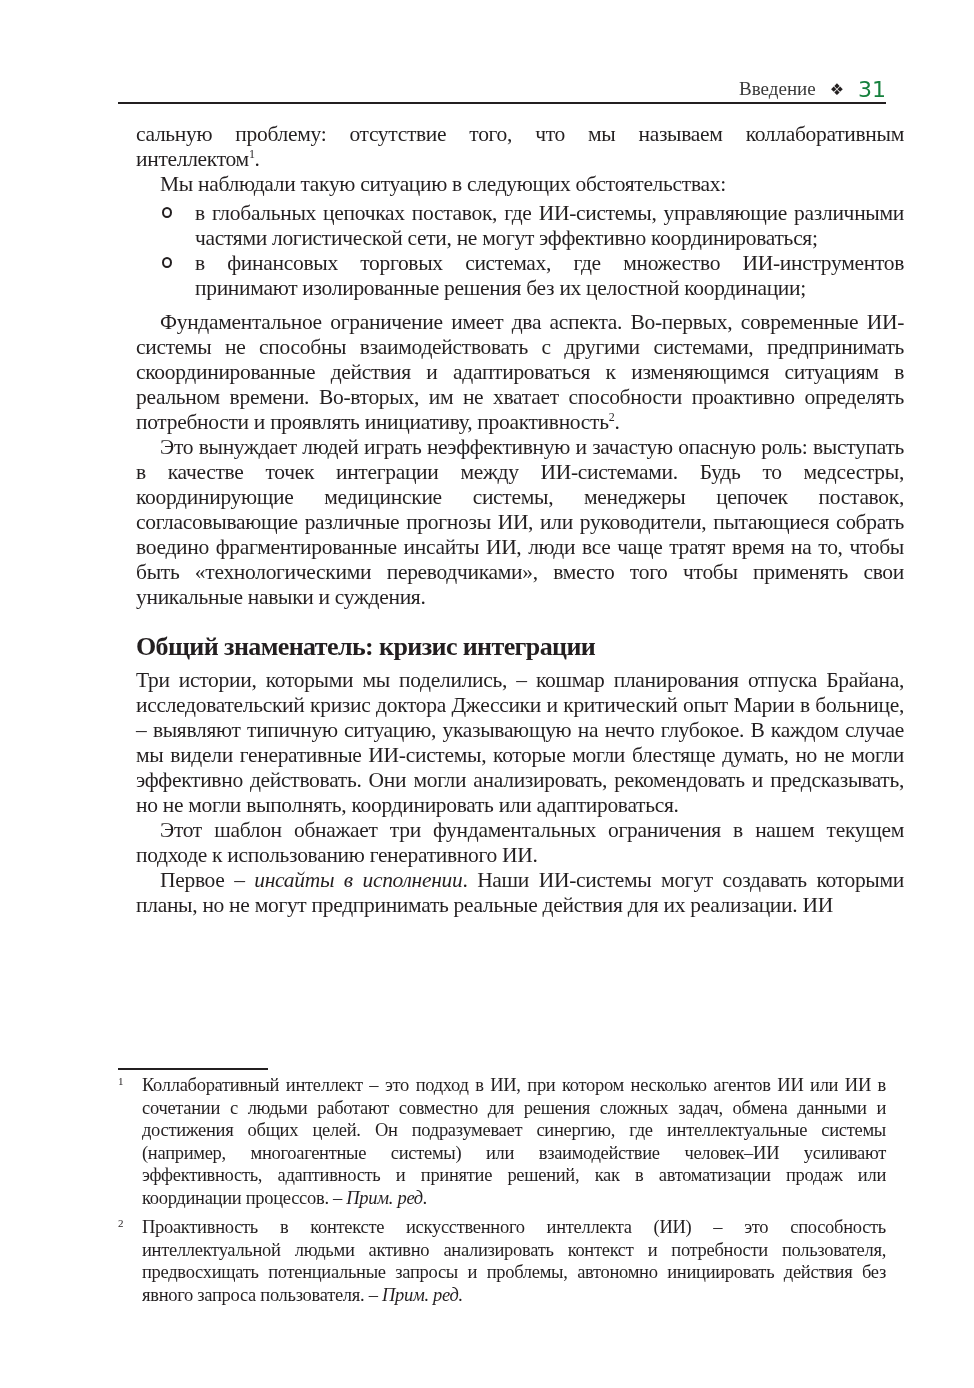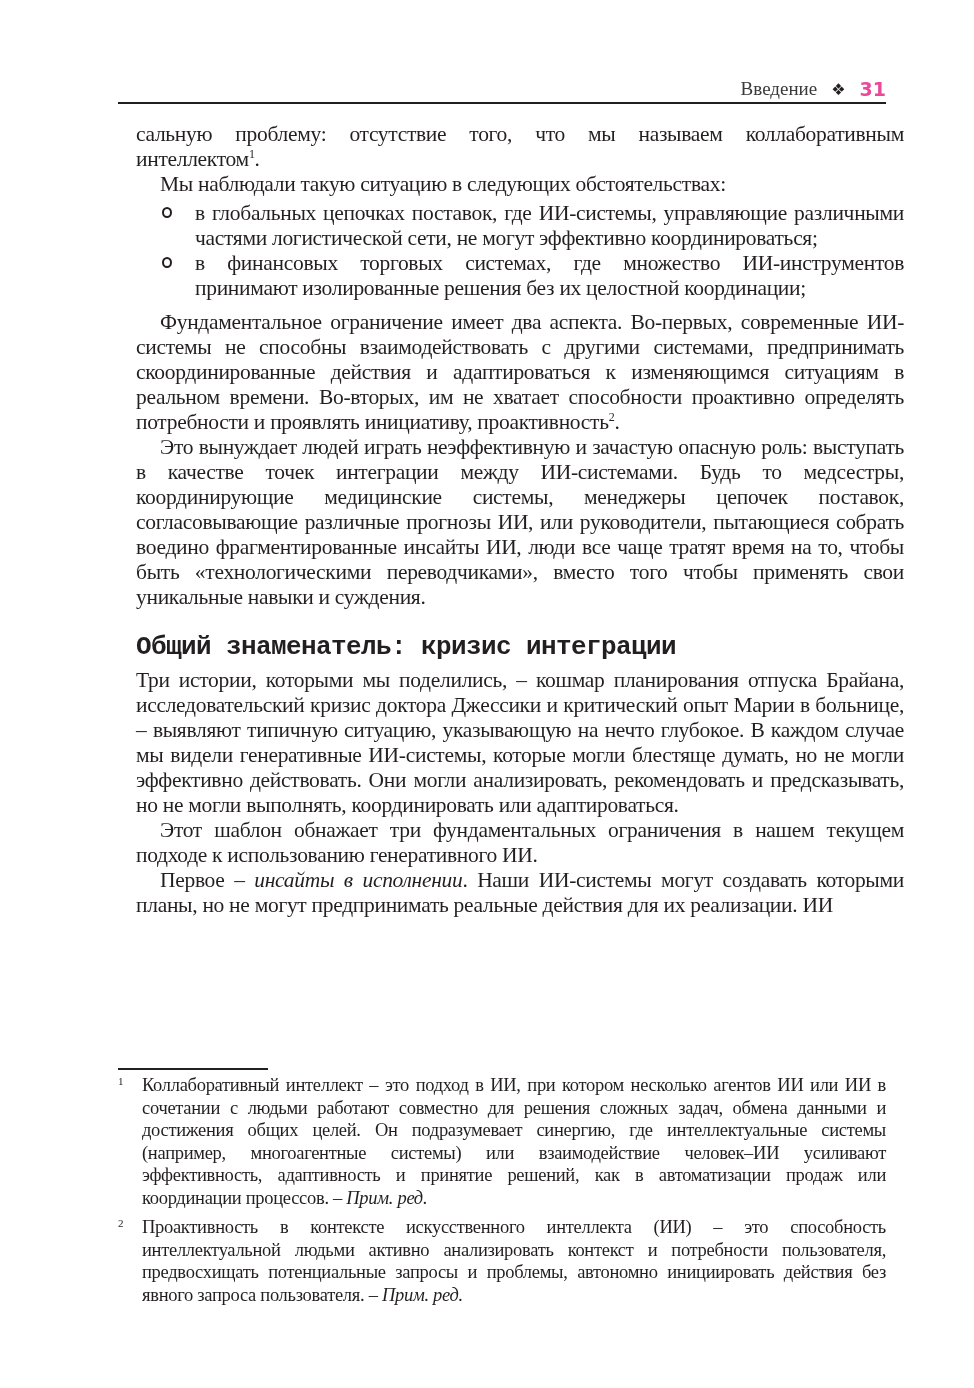--- a/index.html
+++ b/index.html
@@ -4,39 +4,39 @@
   <style>
     html, body { margin: 0; padding: 0; background: #ffffff; }
     body { width: 974px; height: 1388px; position: relative; overflow: hidden; color: #231f20; }
     .page { position: absolute; left: 118px; top: 0; width: 768px; }
     .running-head {
       position: absolute; top: 77px; right: 0; height: 24px;
       font-family: "Liberation Serif", serif; font-size: 19px; color: #3a3a3a;
       display: flex; align-items: center; gap: 14px;
     }
     .running-head .ornament { font-family: "DejaVu Sans", sans-serif; font-size: 16px; color: #231f20; }
-    .running-head .pnum { font-family: "DejaVu Sans", sans-serif; font-weight: bold; font-size: 19px; color: #ec4899; }
+    .running-head .pnum { font-family: "DejaVu Sans", sans-serif; font-weight: normal; font-size: 22px; color: #15803d; }
     .head-rule { position: absolute; top: 102px; left: 0; width: 768px; height: 2px; background: #231f20; }
     .body {
       position: absolute; top: 122px; left: 0; width: 768px;
       font-family: "Liberation Serif", serif; font-size: 21.5px; line-height: 25px;
       text-align: justify; color: #231f20; letter-spacing: -0.3px; margin-left: 18px;
     }
     .body p { margin: 0; }
     .body p.ind { text-indent: 24px; }
     .body sup { font-size: 12px; line-height: 0; vertical-align: 8px; }
     ul.bullets { list-style: none; margin: 4px 0 4px 0; padding: 0; }
     ul.bullets li { position: relative; padding-left: 59px; }
     ul.bullets li .bullet {
       position: absolute; left: 26px; top: 6px; width: 10px; height: 11px;
       border: 2.5px solid #231f20; border-radius: 50%; box-sizing: border-box;
     }
     .gap-small { height: 5px; }
     h2.section {
-      font-family: Liberation Mono, monospace; font-weight: bold; font-size: 26px;
+      font-family: Liberation Serif, serif; font-weight: bold; font-size: 26px;
       margin: 22px 0 6px 0; line-height: 30px; letter-spacing: -0.6px; text-align: left; color: #231f20;
     }
     em { font-style: italic; }
     .fn-rule { position: absolute; top: 1068px; left: 0; width: 150px; height: 2px; background: #231f20; }
     .footnotes {
       position: absolute; top: 1074px; left: 0; width: 768px;
       font-family: "Liberation Serif", serif; font-size: 18.5px; line-height: 22.5px;
       text-align: justify; color: #231f20; letter-spacing: -0.3px;
     }
     .fn { position: relative; padding-left: 24px; margin-bottom: 7px; }

